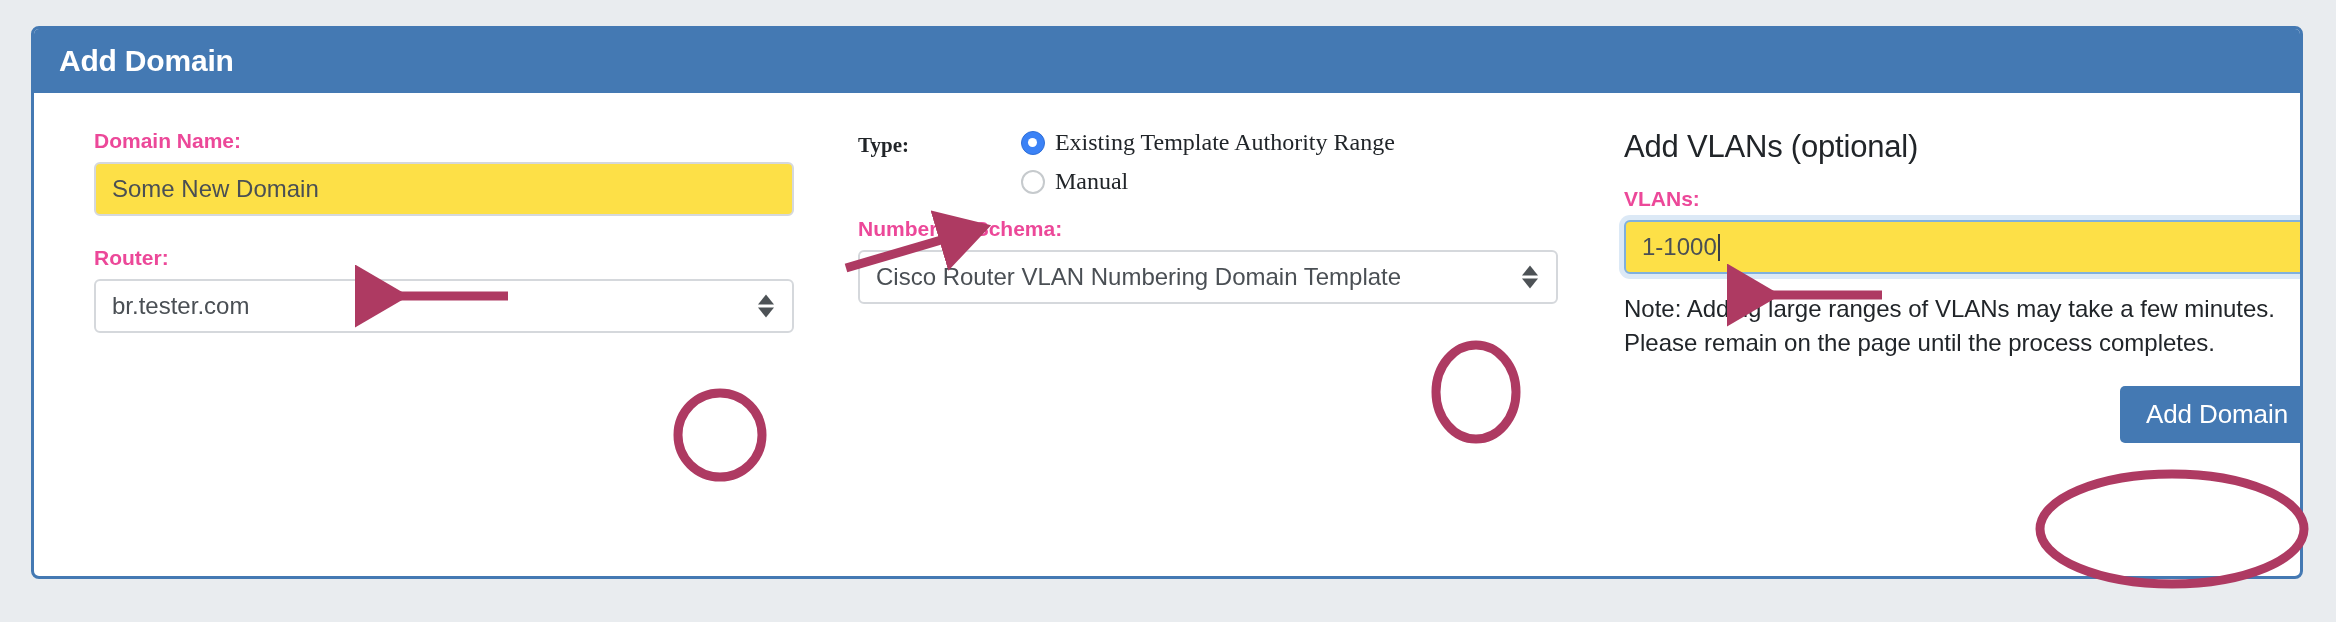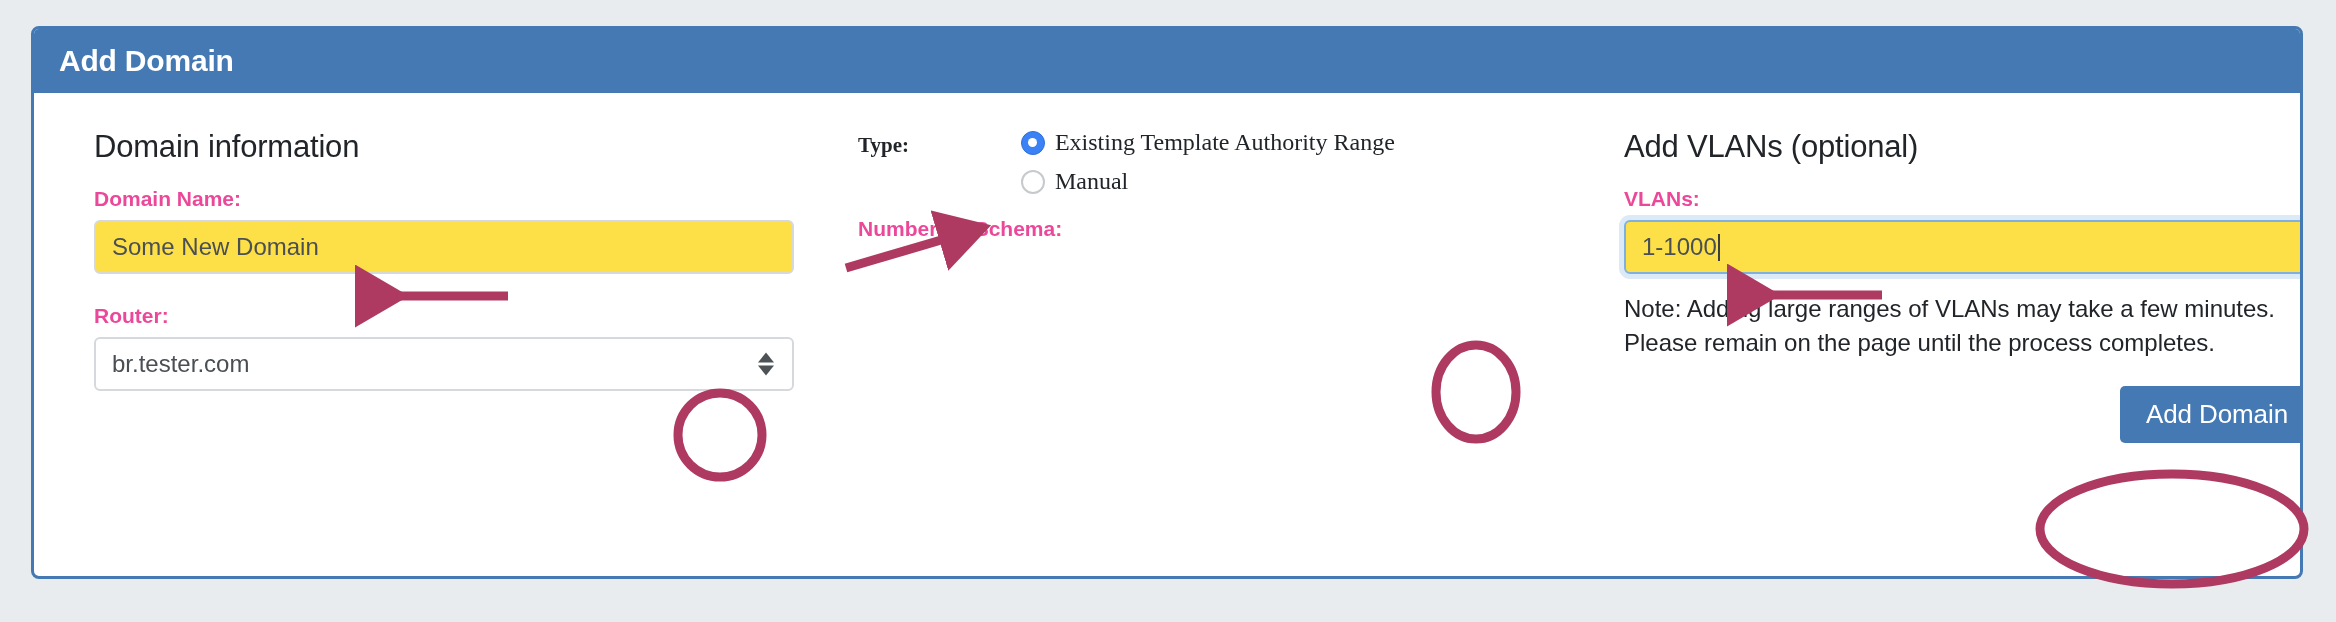--- a/index.html
+++ b/index.html
@@ -245,21 +245,20 @@
 
   <div class="card">
 
     <div class="card-header">
       <span class="card-header-title">Add Domain</span>
     </div>
 
     <div class="card-body">
 
       <div class="col col-1">
-        <div class="section-title">Domain information</div>
 
         <label class="field-label">Domain Name:</label>
         <div class="text-input">
           <span>Some New Domain</span>
         </div>
 
         <div class="spacer-30"></div>
 
         <label class="field-label">Router:</label>
         <div class="select-box">
@@ -283,20 +282,27 @@
             <div class="radio-item">
               <span class="radio-dot off"></span>
               <span class="radio-text">Manual</span>
             </div>
           </div>
         </div>
 
         <div class="spacer-22"></div>
 
         <label class="field-label">Numbering Schema:</label>
+        <div class="select-box narrow">
+          <span>Cisco Router VLAN Numbering Domain Template</span>
+          <span class="stepper">
+            <span class="tri up"></span>
+            <span class="tri down"></span>
+          </span>
+        </div>
       </div>
 
       <div class="col col-3">
         <div class="section-title">Add VLANs (optional)</div>
 
         <label class="field-label">VLANs:</label>
         <div class="text-input focused">
           <span>1-1000</span>
             <span class="caret"></span>
         </div>

